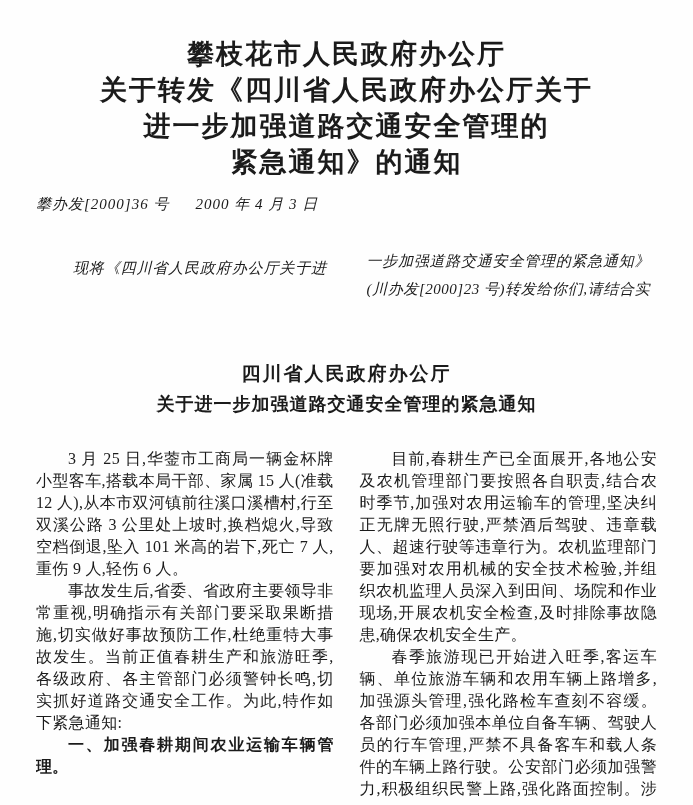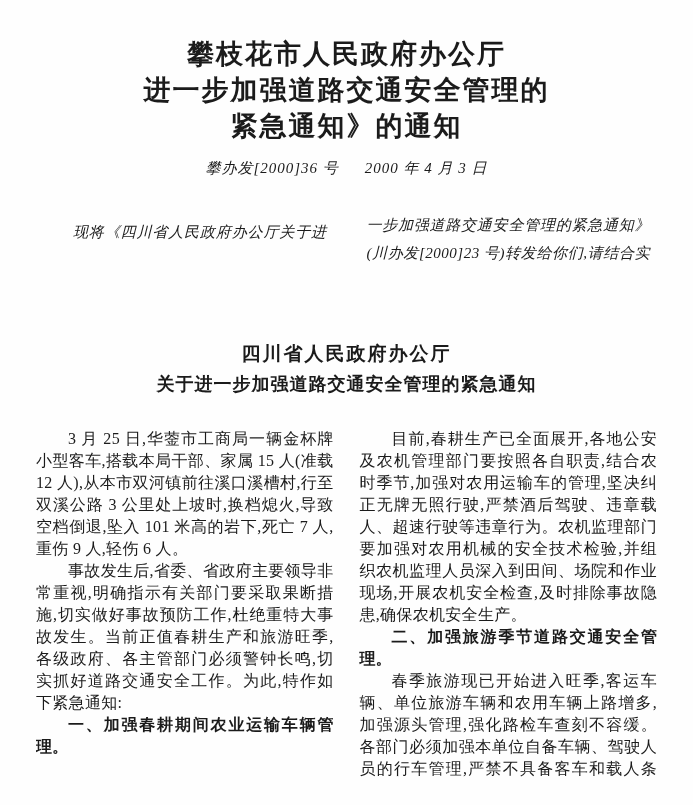--- a/index.html
+++ b/index.html
@@ -25,21 +25,21 @@
     text-align: center;
     font-weight: bold;
     font-size: 27px;
     line-height: 36px;
     letter-spacing: 2px;
   }
 
   
   .doc-meta {
     margin-top: 14px;
-    text-align: center;
+    text-align: left;
     font-size: 15px;
     line-height: 21px;
     font-style: italic;
     letter-spacing: 1px;
   }
   .doc-meta .meta-gap {
     display: inline-block;
     width: 26px;
   }
 
@@ -57,21 +57,21 @@
     font-style: italic;
     font-size: 15px;
     line-height: 28px;
     text-indent: 2em;
     text-align: justify;
     letter-spacing: 0.5px;
   }
 
   
   .notice-title {
-    margin-top: 73px;
+    margin-top: 57px;
     text-align: center;
     font-weight: bold;
   }
   .notice-title .nt1 {
     font-size: 19px;
     line-height: 28px;
     letter-spacing: 2px;
     font-family: "Liberation Sans", "DejaVu Sans", sans-serif;
   }
   .notice-title .nt2 {
@@ -104,20 +104,21 @@
     letter-spacing: 0;
   }
 </style>
 </head>
 <body>
 
 <div class="page">
 
   <div class="doc-title">
     <div>攀枝花市人民政府办公厅</div>
+    <div>关于转发《四川省人民政府办公厅关于</div>
     <div>进一步加强道路交通安全管理的</div>
     <div>紧急通知》的通知</div>
   </div>
 
   <div class="doc-meta">
     <span>攀办发[2000]36 号</span><span class="meta-gap"></span><span>2000 年 4 月 3 日</span>
   </div>
 
   <div class="forward-note">
     <p>现将《四川省人民政府办公厅关于进一步加强道路交通安全管理的紧急通知》(川办发[2000]23 号)转发给你们,请结合实际认真贯彻执行。</p>
@@ -126,17 +127,16 @@
   <div class="notice-title">
     <div class="nt1">四川省人民政府办公厅</div>
     <div class="nt2">关于进一步加强道路交通安全管理的紧急通知</div>
   </div>
 
   <div class="body-columns" id="body-columns">
       <p class="para">3 月 25 日,华蓥市工商局一辆金杯牌小型客车,搭载本局干部、家属 15 人(准载 12 人),从本市双河镇前往溪口溪槽村,行至双溪公路 3 公里处上坡时,换档熄火,导致空档倒退,坠入 101 米高的岩下,死亡 7 人,重伤 9 人,轻伤 6 人。</p>
       <p class="para">事故发生后,省委、省政府主要领导非常重视,明确指示有关部门要采取果断措施,切实做好事故预防工作,杜绝重特大事故发生。当前正值春耕生产和旅游旺季,各级政府、各主管部门必须警钟长鸣,切实抓好道路交通安全工作。为此,特作如下紧急通知:</p>
       <p class="para heading">一、加强春耕期间农业运输车辆管理。</p>
       <p class="para">目前,春耕生产已全面展开,各地公安及农机管理部门要按照各自职责,结合农时季节,加强对农用运输车的管理,坚决纠正无牌无照行驶,严禁酒后驾驶、违章载人、超速行驶等违章行为。农机监理部门要加强对农用机械的安全技术检验,并组织农机监理人员深入到田间、场院和作业现场,开展农机安全检查,及时排除事故隐患,确保农机安全生产。</p>
-      <p class="para heading">二、加强旅游季节道路交通安全管理。</p>
       <p class="para">春季旅游现已开始进入旺季,客运车辆、单位旅游车辆和农用车辆上路增多,加强源头管理,强化路检车查刻不容缓。各部门必须加强本单位自备车辆、驾驶人员的行车管理,严禁不具备客车和载人条件的车辆上路行驶。公安部门必须加强警力,积极组织民警上路,强化路面控制。涉及九赛沟、乐山、峨眉山、都江堰等旅游热线的地区和</p>
     </div>
 
 </div>
 
 </body></html>

